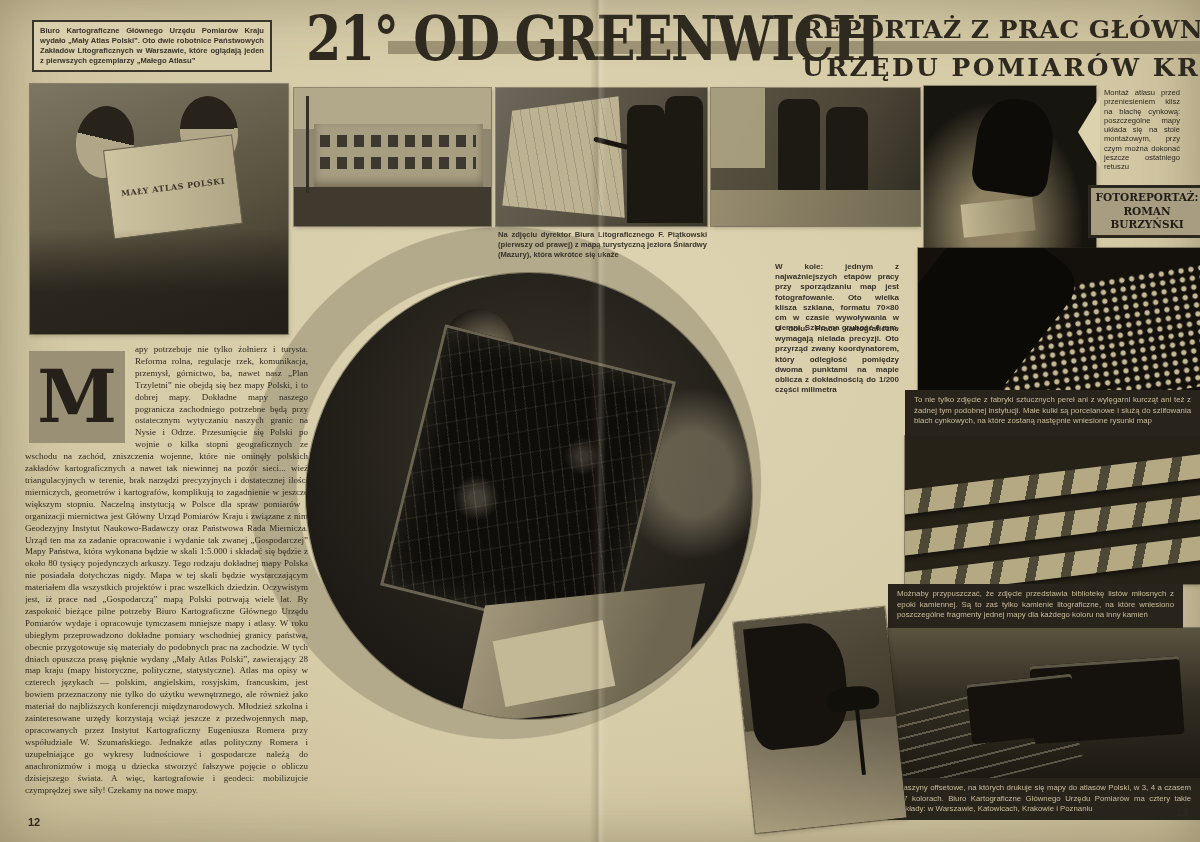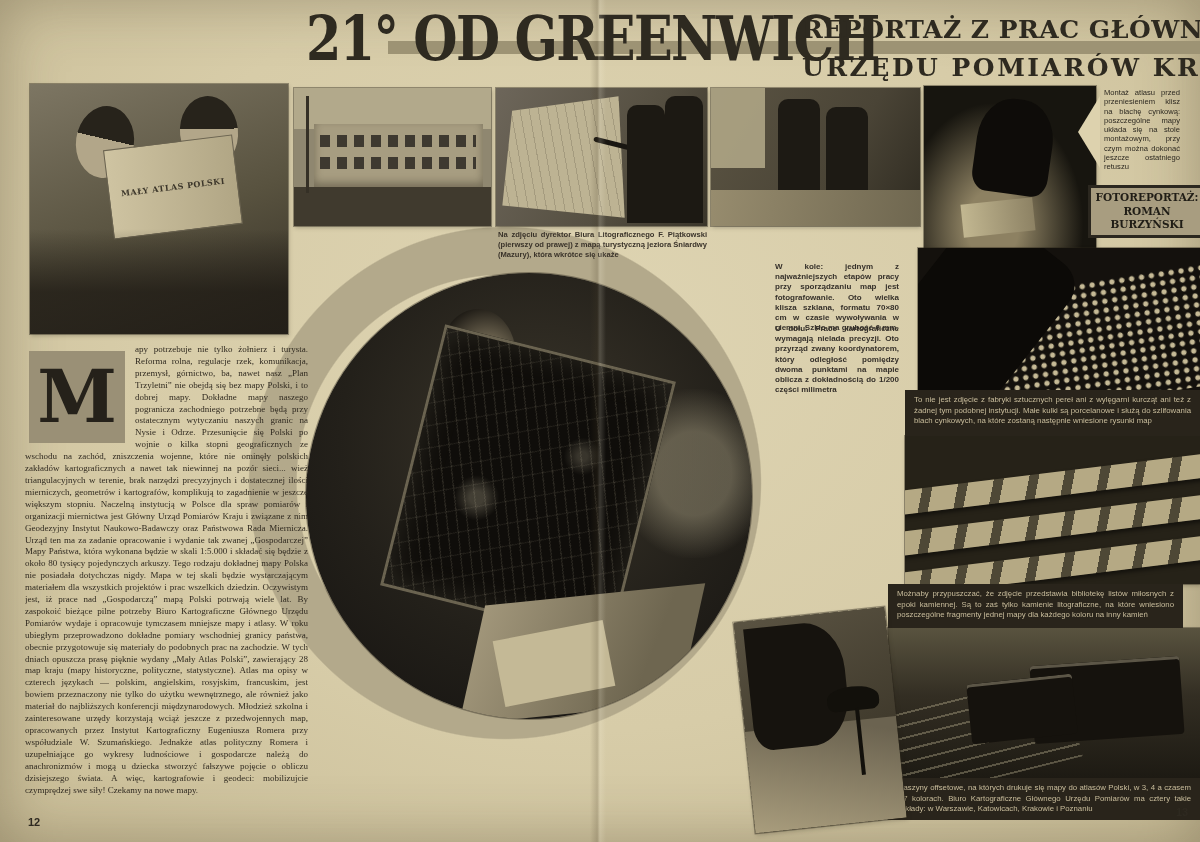--- a/index.html
+++ b/index.html
@@ -162,20 +162,21 @@
 </style>
 </head>
 <body>
 
 <div class="stage">
 
   <div class="graybar"></div>
   <h1 class="headline">21° OD GREENWICH</h1>
   <div class="subhead s1">REPORTAŻ Z PRAC GŁÓWNEGO</div>
   <div class="subhead s2">URZĘDU POMIARÓW KRAJU</div>
+  <div class="introbox">Biuro Kartograficzne Głównego Urzędu Pomiarów Kraju wydało „Mały Atlas Polski”. Oto dwie robotnice Państwowych Zakładów Litograficznych w Warszawie, które oglądają jeden z pierwszych egzemplarzy „Małego Atlasu”</div>
 
   <div class="photo ph-women">
     <div class="pa w-head w-h1"></div>
     <div class="pa w-head w-h2"></div>
     <div class="pa w-book">
       <span>MAŁY ATLAS POLSKI</span>
     </div>
     <div class="pa w-bodies"></div>
   </div>
 
@@ -212,21 +213,21 @@
 
   <div class="cap cap-director">Na zdjęciu dyrektor Biura Litograficznego F. Piątkowski (pierwszy od prawej) z mapą turystyczną jeziora Śniardwy (Mazury), która wkrótce się ukaże</div>
 
   <div class="sidecap wkole">W kole: jednym z najważniejszych etapów pracy przy sporządzaniu map jest fotografowanie. Oto wielka klisza szklana, formatu 70×80 cm w czasie wywoływania w ciemni. Szkło ma grubość 6 mm.</div>
   <div class="sidecap udolu">U dołu: Prace kartograficzne wymagają nielada precyzji. Oto przyrząd zwany koordynatorem, który odległość pomiędzy dwoma punktami na mapie oblicza z dokładnością do 1/200 części milimetra</div>
 
   <div class="photo ph-balls">
     <div class="pa balls-dots"></div>
     <div class="pa balls-arm"></div>
   </div>
-  <div class="capstrip cs-balls">To nie jest zdjęcie z fabryki sztucznych pereł ani z wylęgarni kurcząt ani też z żadnej tym podobnej instytucji. Małe kulki są porcelanowe i służą do szlifowania blach cynkowych, na które zostaną następnie wniesione rysunki map</div>
+  <div class="capstrip cs-balls">To nie tylko zdjęcie z fabryki sztucznych pereł ani z wylęgarni kurcząt ani też z żadnej tym podobnej instytucji. Małe kulki są porcelanowe i służą do szlifowania blach cynkowych, na które zostaną następnie wniesione rysunki map</div>
 
   <div class="photo ph-plates">
     <div class="pa tray-row t-r1"></div>
     <div class="pa tray-row t-r2"></div>
     <div class="pa tray-row t-r3"></div>
   </div>
   <div class="capstrip cs-stones">Możnaby przypuszczać, że zdjęcie przedstawia bibliotekę listów miłosnych z epoki kamiennej. Są to zaś tylko kamienie litograficzne, na które wniesiono poszczególne fragmenty jednej mapy dla każdego koloru na inny kamień</div>
 
   <div class="photo ph-machines">
     <div class="pa m-floor"></div>

